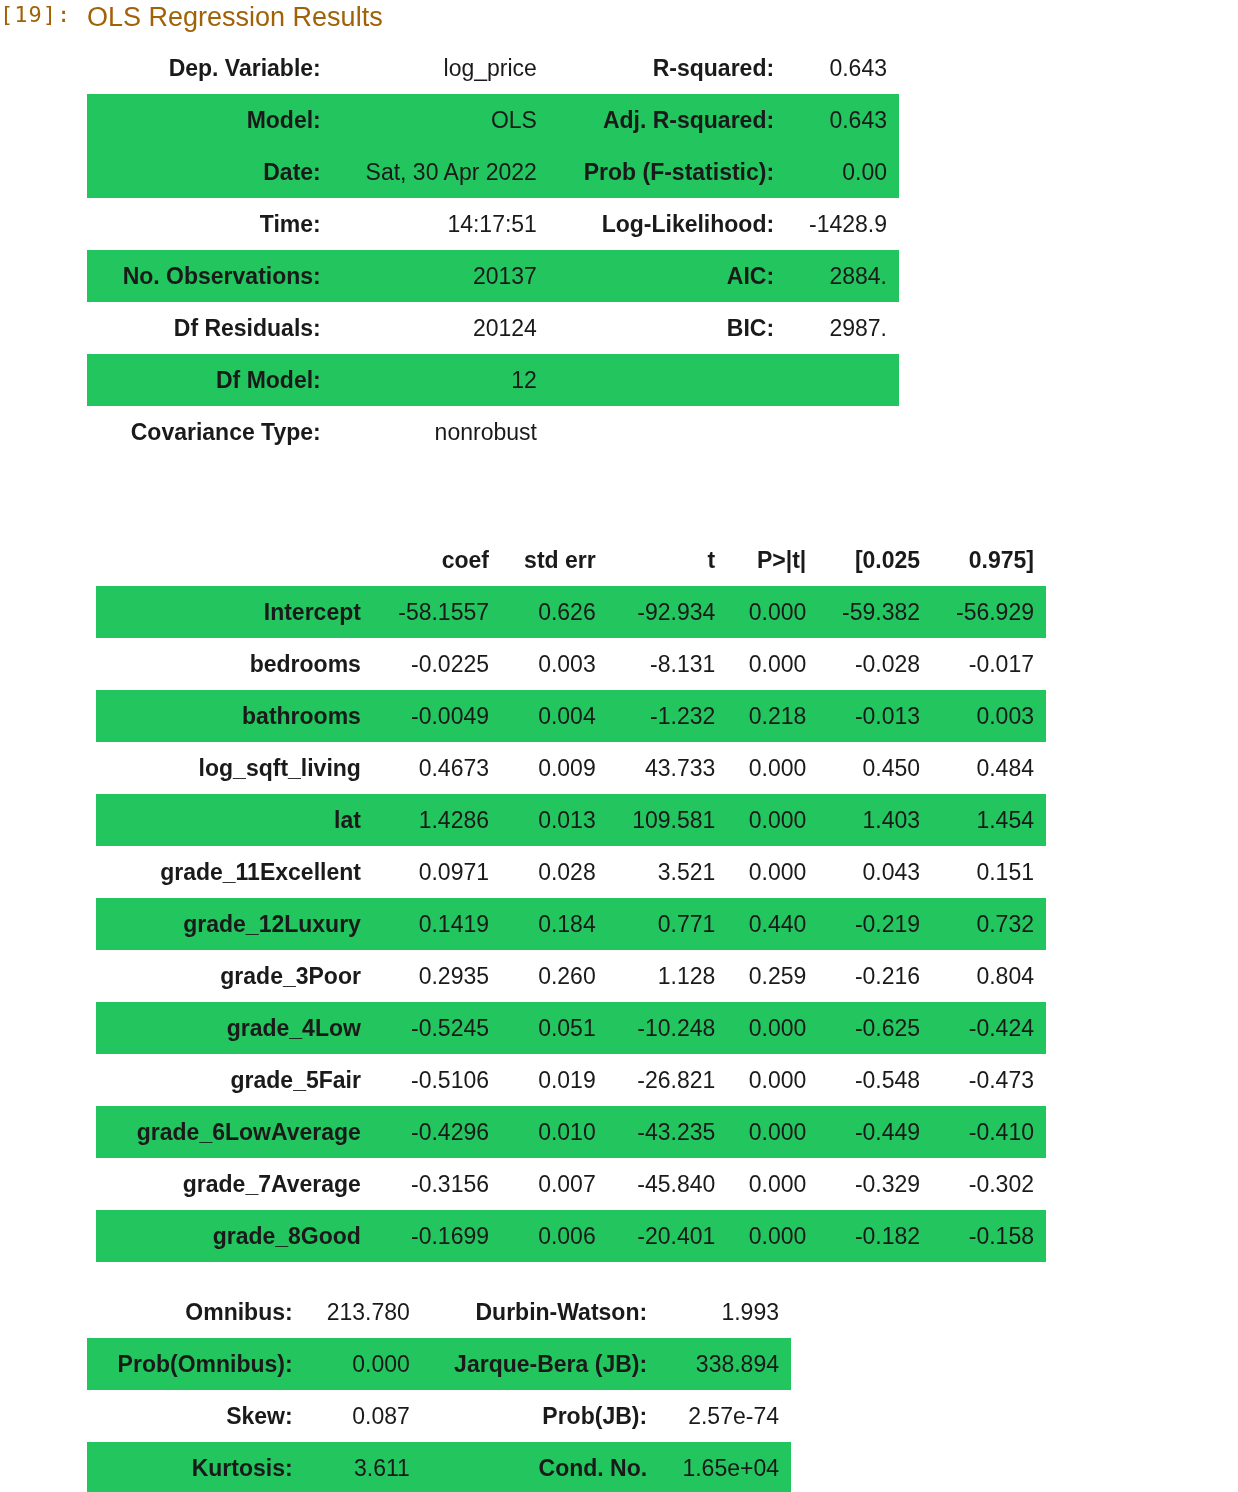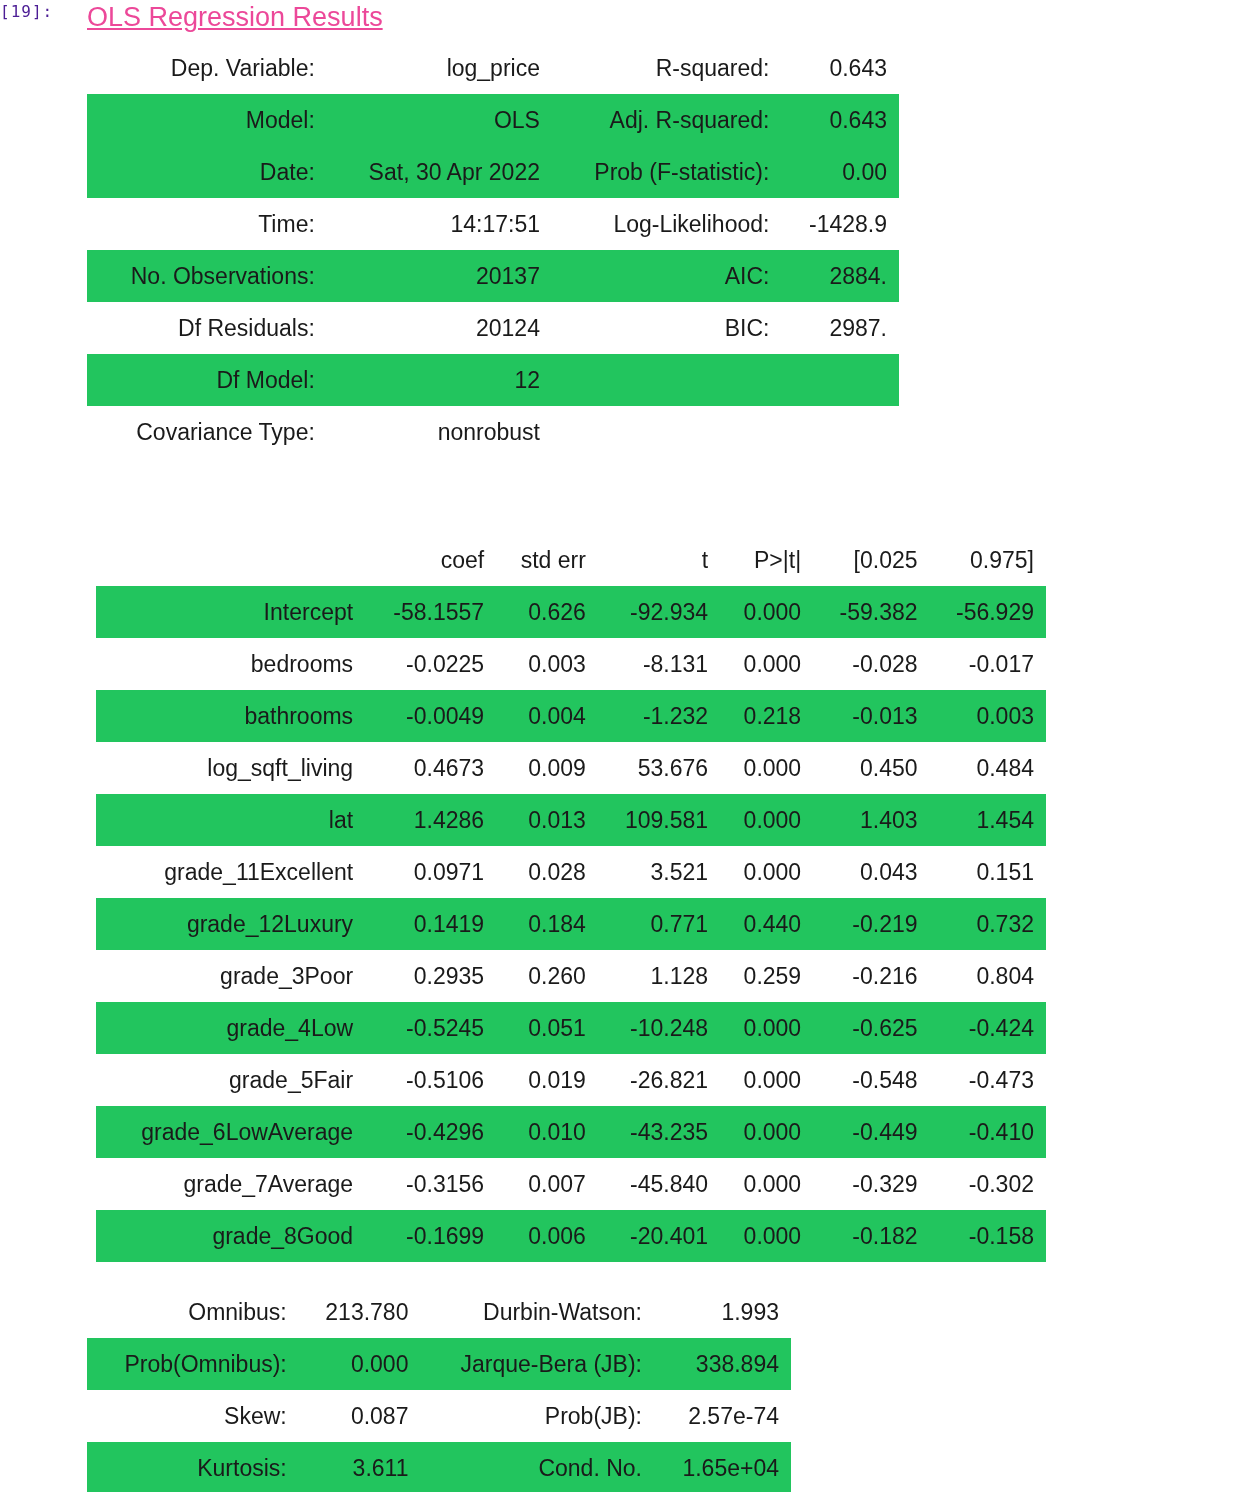--- a/index.html
+++ b/index.html
@@ -1,24 +1,24 @@
 <!DOCTYPE html>
 <html><head>
 <meta charset="utf-8">
 <style>
   html, body { margin: 0; padding: 0; background: #ffffff; }
   body { width: 1238px; height: 1492px; position: relative; overflow: hidden;
          font-family: "Liberation Sans", "DejaVu Sans", sans-serif; color: #000; }
   .prompt { position: absolute; left: 0; top: 2px; width: 80px;
             font-family: "DejaVu Sans Mono", "Liberation Mono", monospace;
-            font-size: 16px; color: #4c1d95; letter-spacing: 1px; }
-  .caption { position: absolute; left: 87px; top: 2px; font-size: 27px; color: #ec4899; text-decoration: underline; }
+            font-size: 22px; color: #a16207; letter-spacing: 1px; }
+  .caption { position: absolute; left: 87px; top: 2px; font-size: 27px; color: #a16207; }
   table { position: absolute; border-collapse: collapse; font-size: 23px; }
   td, th { height: 52px; padding: 0 12px; text-align: right; white-space: nowrap; vertical-align: middle; }
-  th { font-weight: normal; color: #1a1a1a; }
+  th { font-weight: bold; color: #1a1a1a; }
   td { font-weight: normal; color: #1a1a1a; }
   tr.stripe { background: #22c55e; }
   #t1 { left: 87px; top: 42px; width: 812px; }
   #t2 { left: 96px; top: 534px; width: 950px; }
   #t3 { left: 87px; top: 1286px; width: 704px; }
 </style>
 </head>
 <body>
 
 <div class="prompt">[19]:</div>
@@ -111,21 +111,21 @@
         <td>0.004</td>
         <td>-1.232</td>
         <td>0.218</td>
         <td>-0.013</td>
         <td>0.003</td>
       </tr>
       <tr>
         <th>log_sqft_living</th>
         <td>0.4673</td>
         <td>0.009</td>
-        <td>53.676</td>
+        <td>43.733</td>
         <td>0.000</td>
         <td>0.450</td>
         <td>0.484</td>
       </tr>
       <tr class="stripe">
         <th>lat</th>
         <td>1.4286</td>
         <td>0.013</td>
         <td>109.581</td>
         <td>0.000</td>

